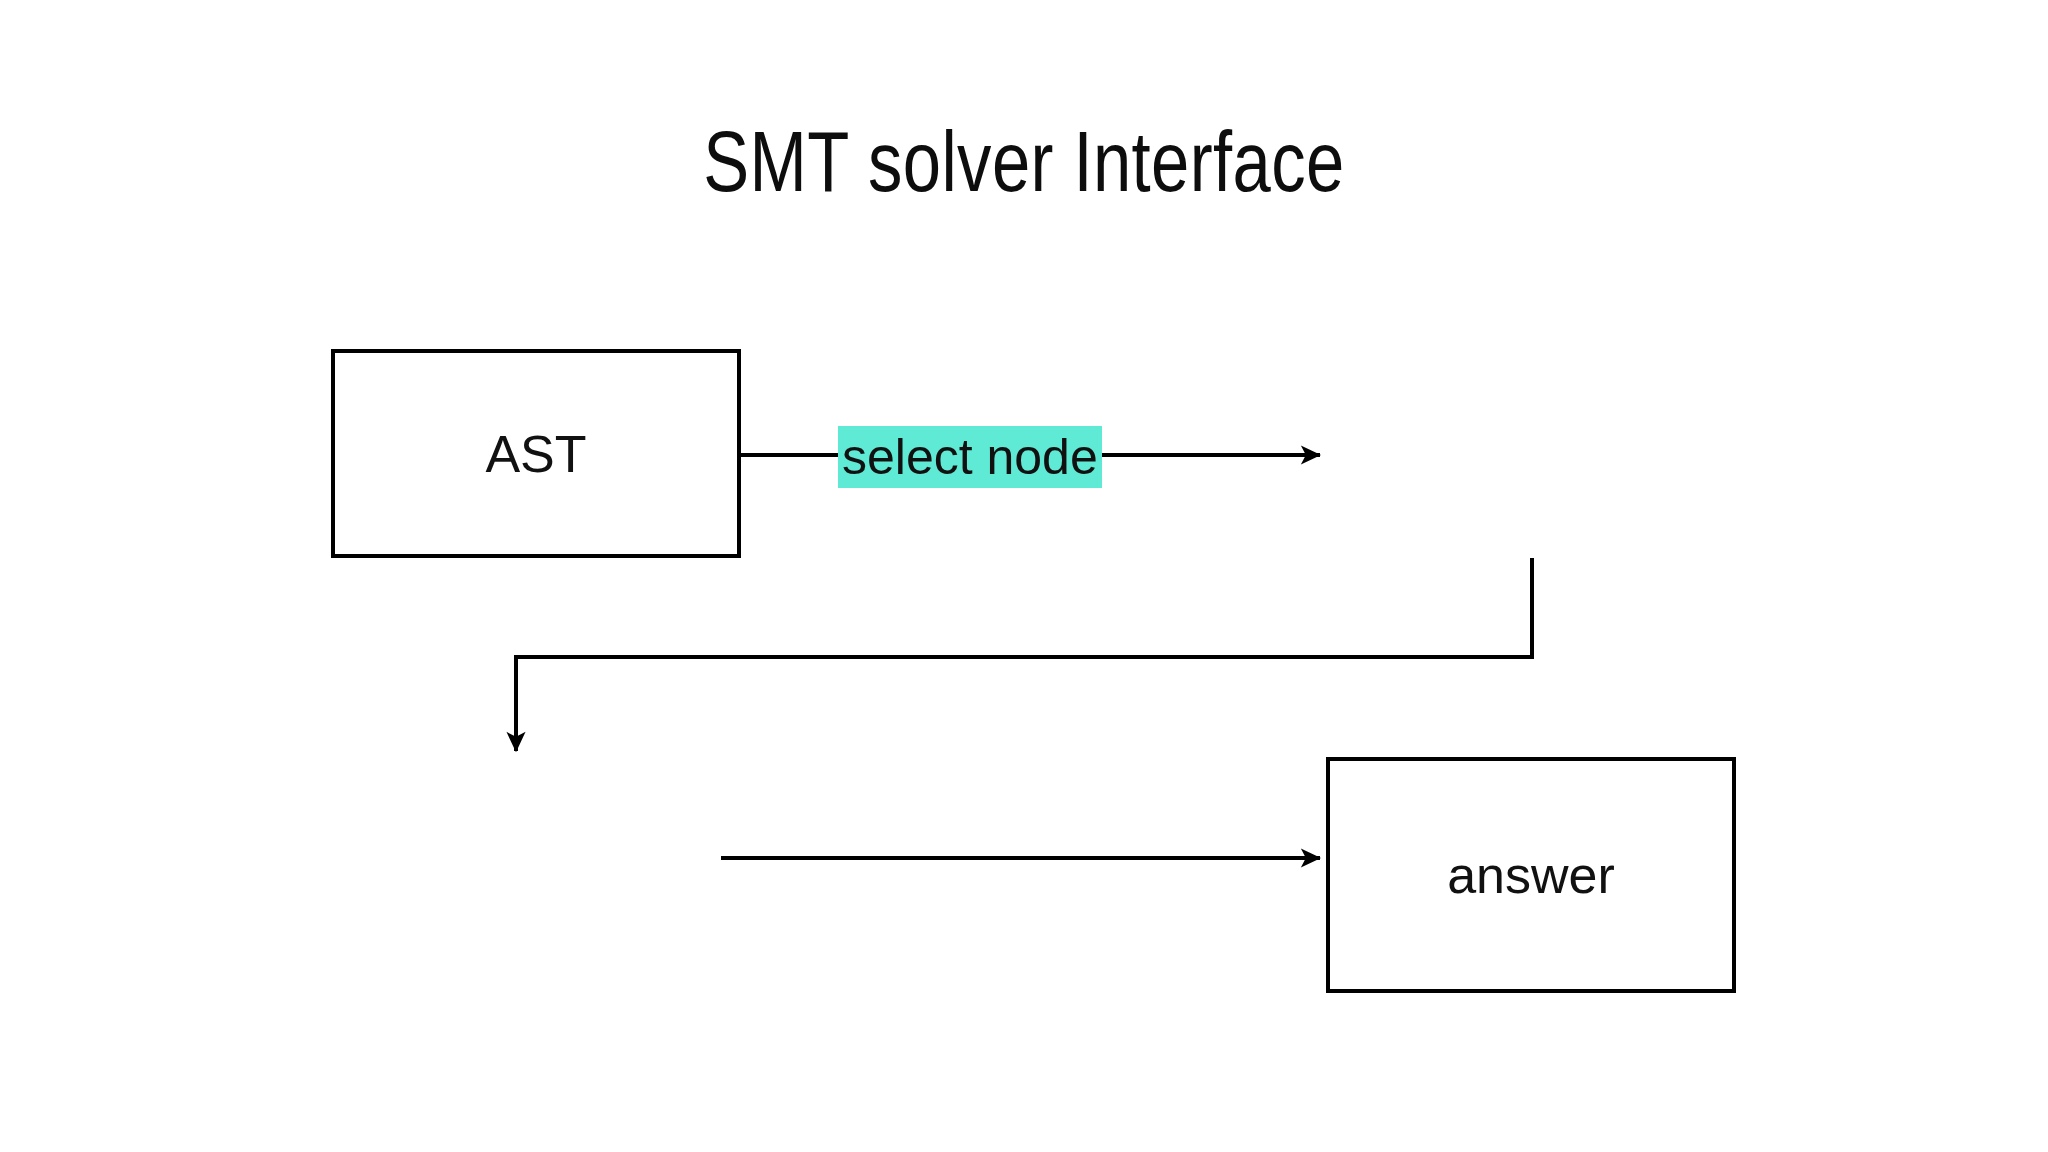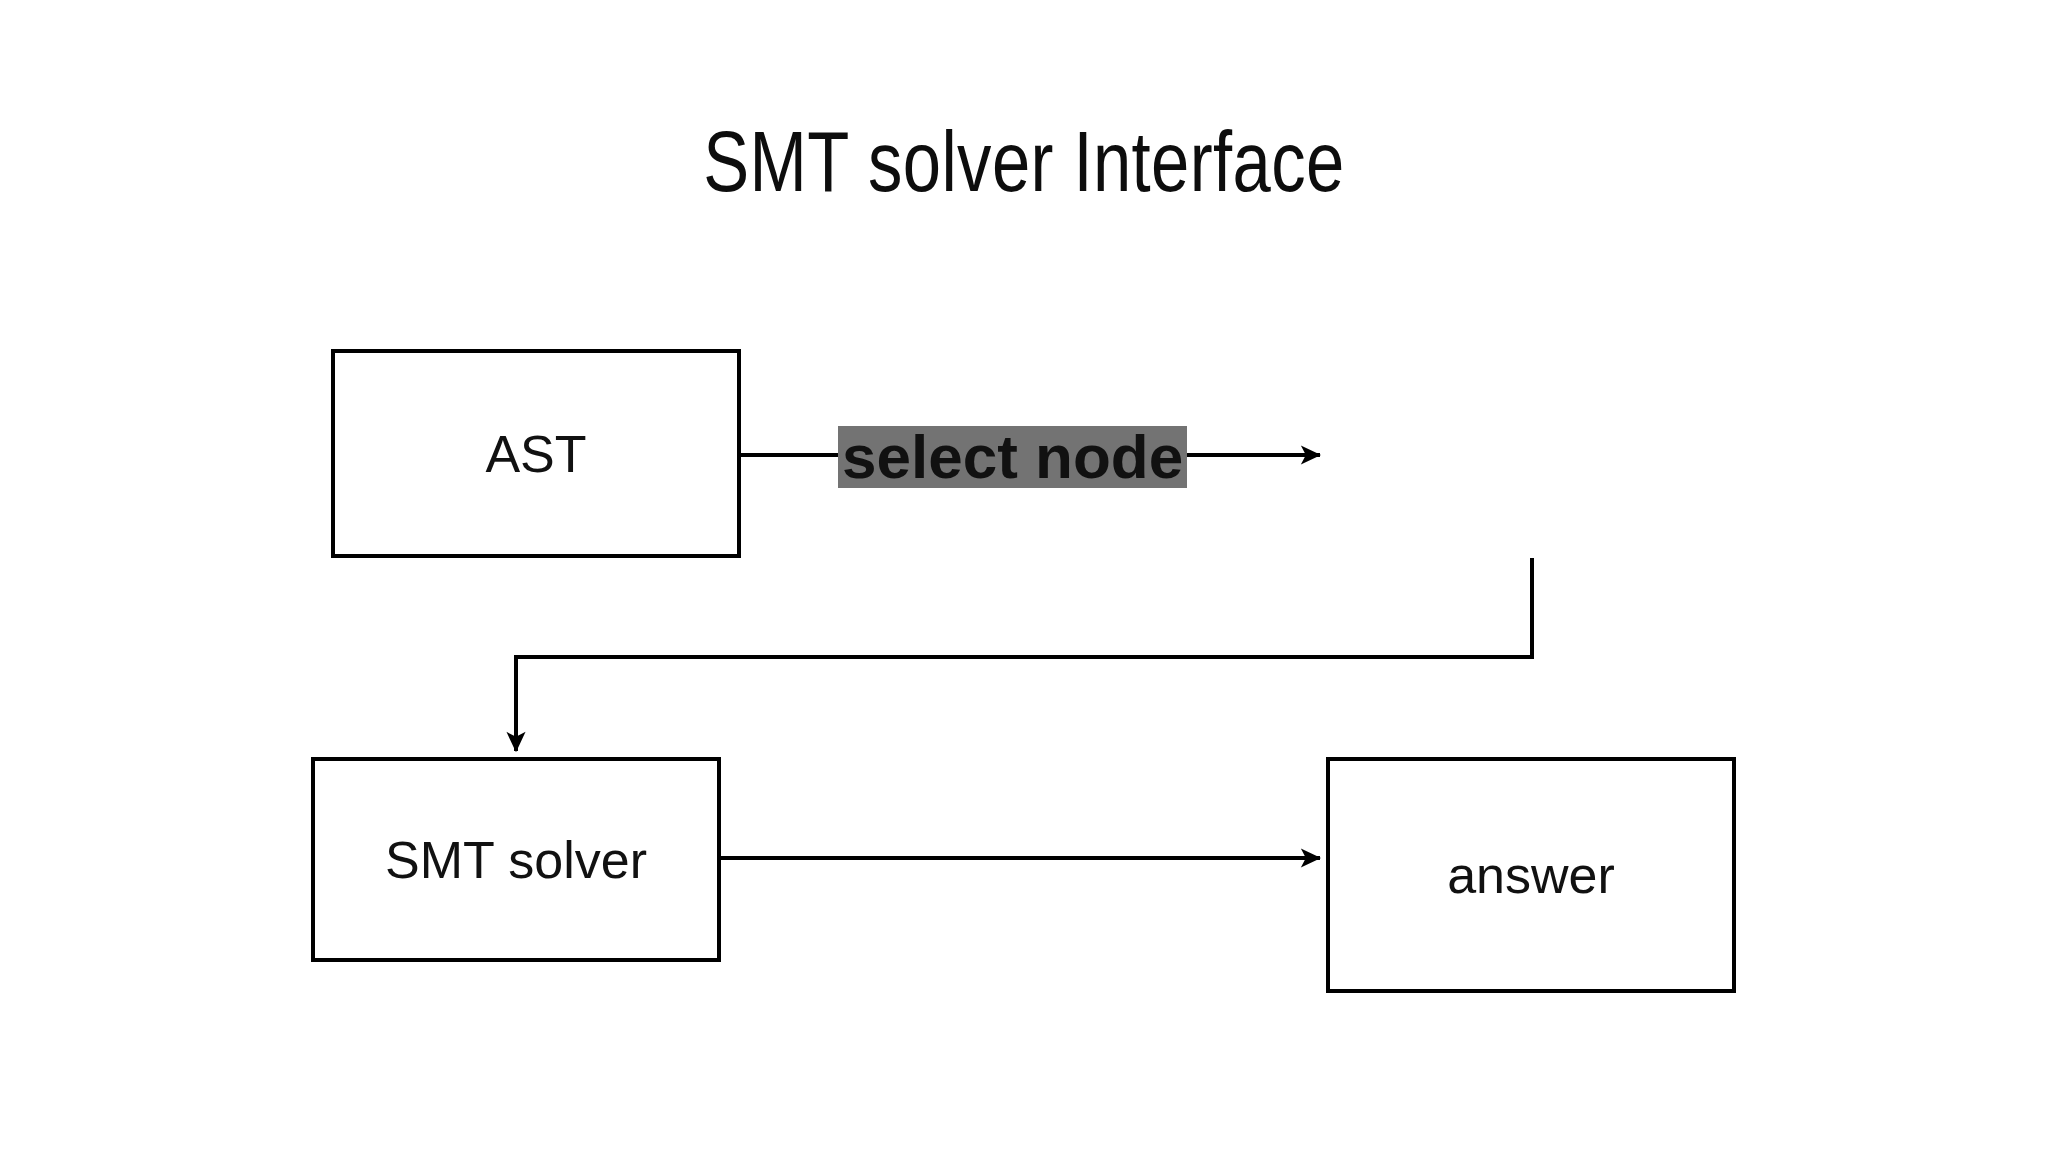--- a/index.html
+++ b/index.html
@@ -61,24 +61,24 @@
   }
   #node-ast      { left: 311px; top: 349px; width: 410px; height: 209px; margin-left: 20px; }
   #node-constraints { left: 1326px; top: 349px; width: 410px; height: 209px; }
   #node-smt      { left: 311px; top: 757px; width: 410px; height: 205px; }
   #node-answer   { left: 1326px; top: 757px; width: 410px; height: 236px; }
 
   
   .edge-label {
     position: absolute;
     font-family: "Liberation Sans", sans-serif;
-    font-size: 62px;
-    font-weight: 700;
+    font-size: 50px;
+    font-weight: 400;
     color: #111111;
-    background: #737373;
+    background: #5eead4;
     line-height: 1;
     padding: 2px 4px;
     white-space: nowrap;
   }
   #edge-label-select-node {
     left: 838px;
     top: 426px;
     height: 58px;
     display: flex;
     align-items: center;
@@ -104,23 +104,20 @@
     <line x1="721" y1="858" x2="1320" y2="858" stroke="#000000" stroke-width="4" marker-end="url(#arrowhead)"></line>
   </svg>
 
   <div class="title">SMT solver Interface</div>
 
   <div class="node" id="node-ast">
     <span class="node-label">AST</span>
   </div>
 
 
-  <div class="node" id="node-smt">
-    <span class="node-label">SMT solver</span>
-  </div>
 
   <div class="node" id="node-answer">
     <span class="node-label">answer</span>
   </div>
 
   <div class="edge-label" id="edge-label-select-node">select node</div>
 
 </div>
 
 </body></html>

